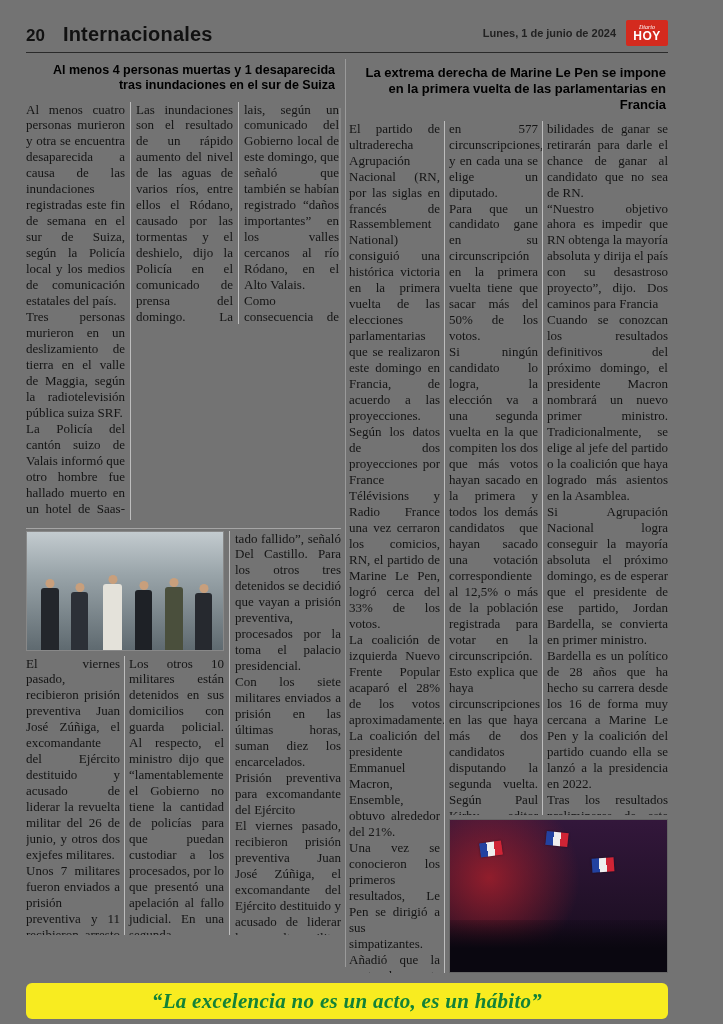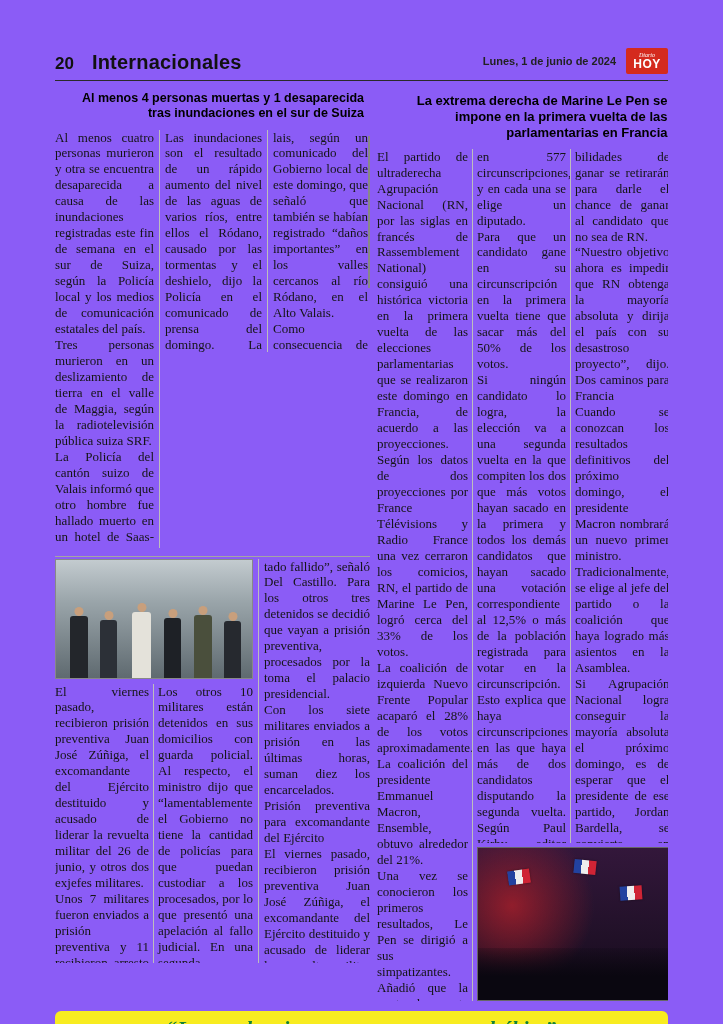--- a/index.html
+++ b/index.html
@@ -3,36 +3,36 @@
 <meta charset="utf-8">
 <style>
   html,body{margin:0;padding:0;}
   body{
     width:723px;height:1024px;
     background:#e9e7e2;
     font-family:"Liberation Serif", serif;
   }
   .page{
     width:723px;height:1024px;
-    background:#8b5cf6;
+    background:#737373;
     box-sizing:border-box;
-    padding:20px 55px 0 55px;
+    padding:20px 55px 0 26px;
     position:relative;
     overflow:hidden;
   }
   
   .masthead{
     display:flex;align-items:flex-end;justify-content:space-between;
     border-bottom:1.5px solid #2a2a2a;
     padding-bottom:6px;
   }
   .mast-left{display:flex;align-items:baseline;gap:18px;}
   .page-number{font-family:"Liberation Sans",sans-serif;font-weight:bold;font-size:17px;color:#111;}
   .section-title{font-family:"Liberation Sans",sans-serif;font-weight:bold;font-size:20px;color:#111;letter-spacing:.2px;}
-  .mast-right{display:flex;align-items:center;gap:10px;margin-top:28px;}
+  .mast-right{display:flex;align-items:center;gap:10px;}
   .issue-date{font-family:"Liberation Sans",sans-serif;font-size:11px;font-weight:bold;color:#222;}
   .logo{
     background:#d42a1e;color:#fff;
     width:42px;height:26px;border-radius:2px;
     display:flex;flex-direction:column;align-items:center;justify-content:center;
     line-height:1;
   }
   .logo .logo-top{font-family:"Liberation Serif",serif;font-style:italic;font-size:6px;}
   .logo .logo-main{font-family:"Liberation Sans",sans-serif;font-weight:bold;font-size:12px;letter-spacing:.5px;}
   

